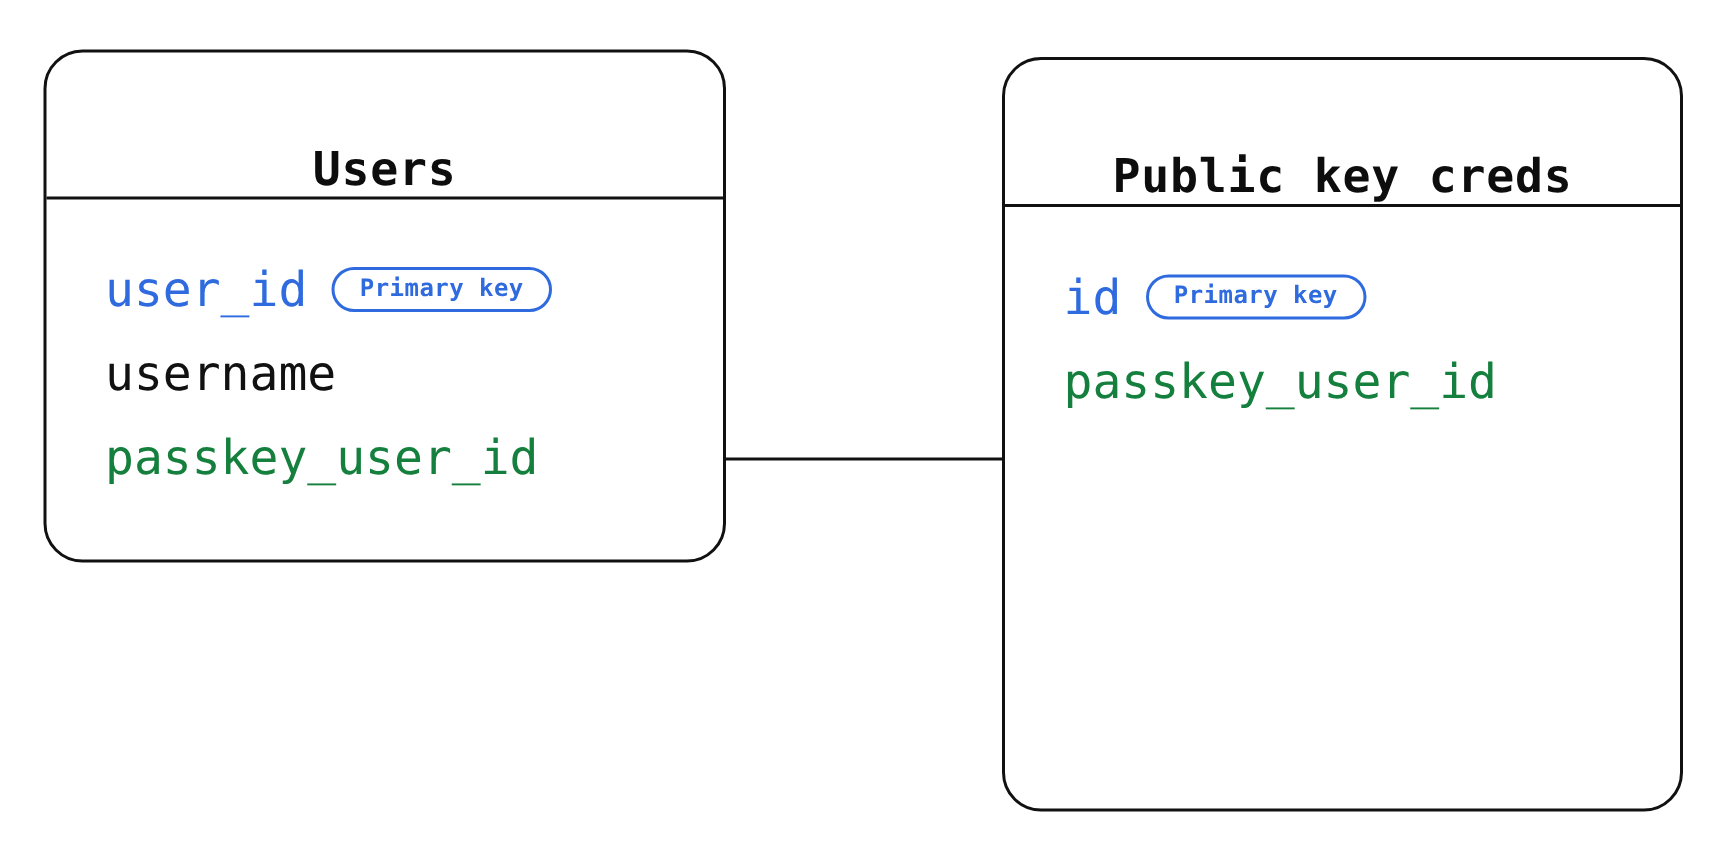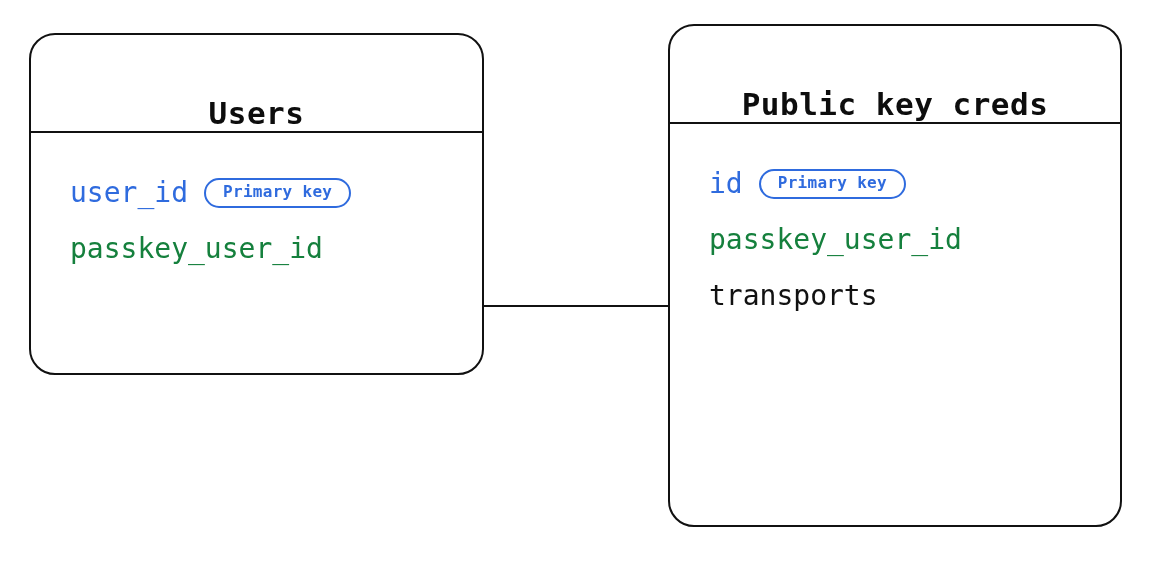--- a/index.html
+++ b/index.html
@@ -28,21 +28,21 @@
     border-radius: 26px;
   }
   #entity-users {
     left: 29px;
     top: 33px;
     width: 455px;
     height: 342px;
   }
   #entity-pkc {
     left: 668px;
-    top: 24px;
+    top: 38px;
     width: 454px;
     height: 503px;
   }
 
   .entity-header {
     position: absolute;
     left: 0;
     right: 0;
     top: 0;
     height: 96px;
@@ -74,21 +74,21 @@
     top: 96px;
     padding: 34px 0 0 39px;
   }
   .field-row {
     display: flex;
     align-items: center;
     height: 56px;
   }
   .field-name {
     font-family: "DejaVu Sans Mono", monospace;
-    font-size: 28px;
+    font-size: 32px;
     color: #111111;
     white-space: nowrap;
     line-height: 1;
   }
   .field-name.accent-blue  { color: #2f6bde; }
   .field-name.accent-orange{ color: #15803d; }
 
   .badge {
     display: inline-flex;
     align-items: center;
@@ -132,20 +132,23 @@
 
     <div class="field-list">
 
       <div class="field-row">
         <span class="field-name accent-blue">user_id</span>
         <span class="badge">
           <span class="badge-text">Primary key</span>
         </span>
       </div>
 
+      <div class="field-row">
+        <span class="field-name">username</span>
+      </div>
 
       <div class="field-row">
         <span class="field-name accent-orange">passkey_user_id</span>
       </div>
 
     </div>
   </div>
 
   <div id="relationship-connector"></div>
 
@@ -164,20 +167,17 @@
         </span>
       </div>
 
 
       <div class="field-row">
         <span class="field-name accent-orange">passkey_user_id</span>
       </div>
 
 
 
-      <div class="field-row">
-        <span class="field-name">transports</span>
-      </div>
 
     </div>
   </div>
 
 </div>
 
 </body></html>

